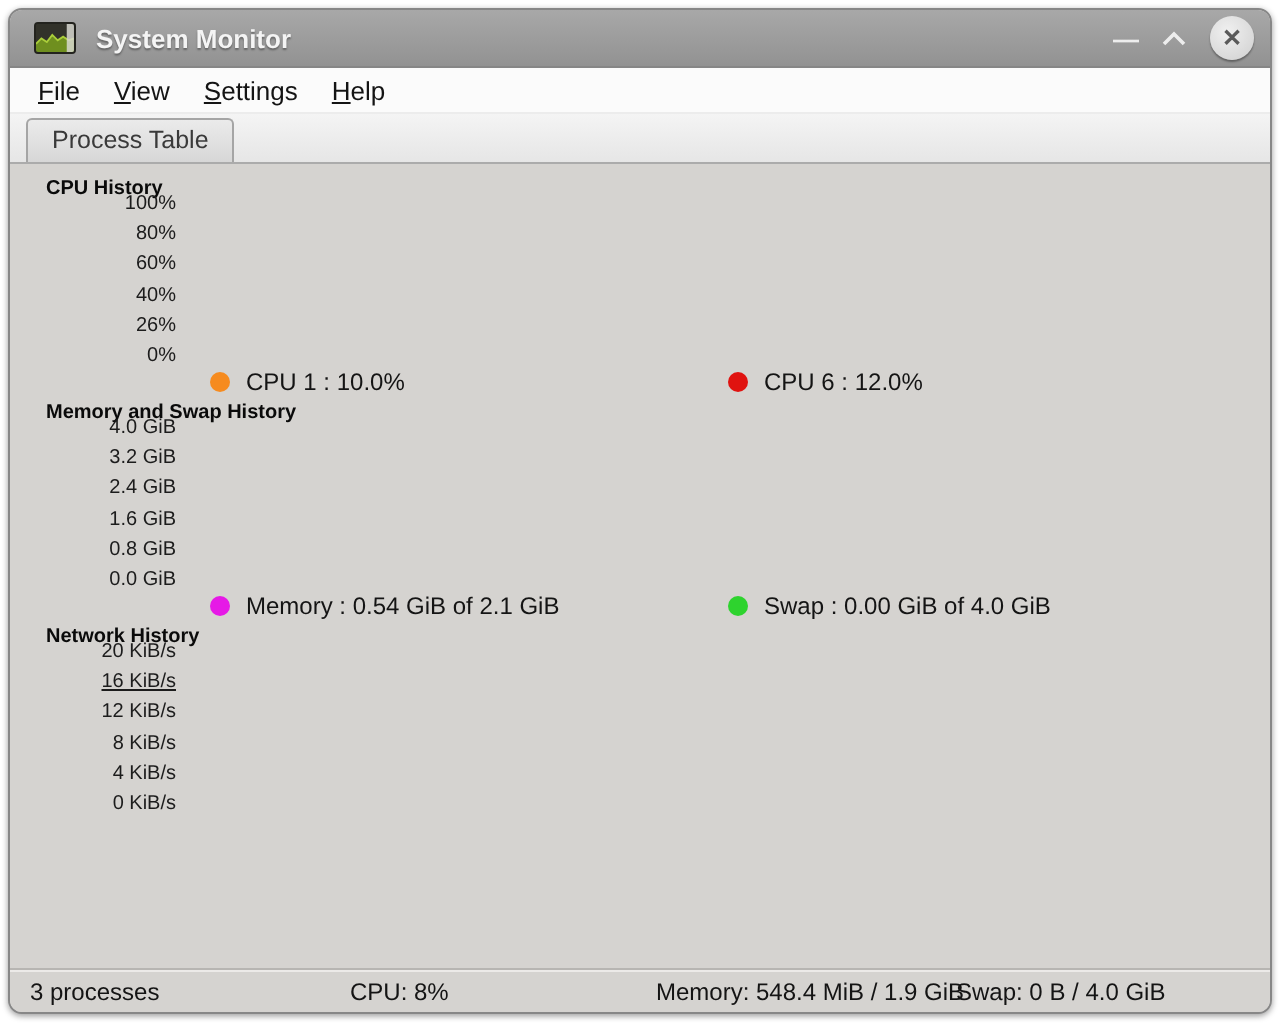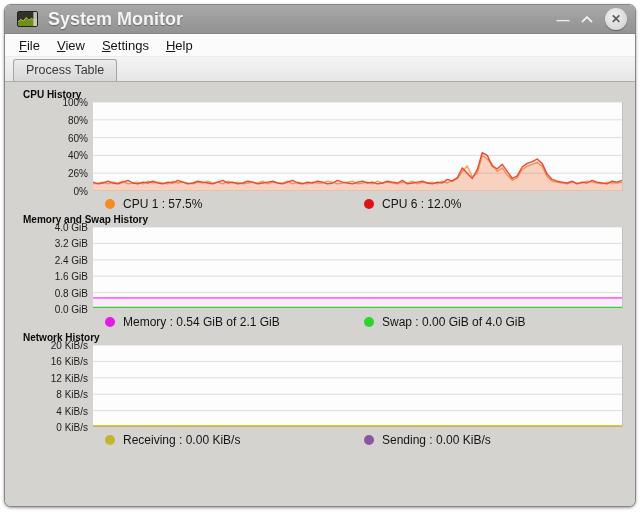--- a/index.html
+++ b/index.html
@@ -11,39 +11,39 @@
     overflow:hidden; display:flex; flex-direction:column;
   }
   
   .titlebar {
     height:29px; flex:0 0 29px; display:flex; align-items:center;
     background:linear-gradient(#a8a8a8,#929292); border-bottom:1px solid #868686;
     padding:0 8px 0 12px;
   }
   .app-icon { width:21px; height:16px; margin-right:10px; background:#3a3a32; border:1px solid #23231e; border-radius:2px; position:relative; overflow:hidden; }
   .app-icon svg { position:absolute; inset:0; }
-  .title { color:#f4f4f4; font-weight:bold; font-size:18px; text-shadow:0 1px 1px rgba(0,0,0,.35); flex:1; }
+  .title { color:#f4f4f4; font-weight:bold; font-size:13px; text-shadow:0 1px 1px rgba(0,0,0,.35); flex:1; }
   .winbtn { color:#ededed; width:24px; height:22px; display:flex; align-items:center; justify-content:center; cursor:default; }
   .btn-min { font-size:13px; font-weight:bold; }
   .btn-close { width:22px; height:22px; border-radius:50%;
     background:radial-gradient(circle at 40% 35%, #f0f0f0, #cfcfcf); color:#5a5a5a;
     font-size:12px; font-weight:bold; box-shadow:0 1px 1px rgba(0,0,0,.35); margin-left:6px; }
   
   .menubar { height:23px; flex:0 0 23px; background:#fbfbfb; display:flex; align-items:center; padding-left:14px; gap:17px; border-bottom:1px solid #ececec; }
   .menu-item { font-size:13px; color:#141414; cursor:default; }
   .menu-item u { text-decoration:underline; }
   
   .tabstrip { height:25px; flex:0 0 25px; background:linear-gradient(#f4f4f4,#e6e6e6); border-bottom:1px solid #ababab; display:flex; align-items:flex-end; padding-left:8px; position:relative; }
   .tab { font-size:12.5px; padding:3px 12px 4px 12px; border:1px solid #a5a5a5; border-bottom:none; border-radius:3px 3px 0 0; margin-right:3px; position:relative; }
   .tab.inactive { background:linear-gradient(#ebebeb,#d7d7d7); color:#3a3a3a; }
   .tab.active { background:#f8f8f8; color:#0d0d0d; top:1px; padding-top:4px; z-index:2; }
   
   .content { flex:1; padding:5px 12px 0 12px; background:#d5d3d0; }
   .section-header { font-size:10px; font-weight:bold; color:#0a0a0a; margin:2px 0 2px 6px; }
-  .chart-row { display:flex; }
+  .chart-row { display:flex;flex-direction:column; }
   .ylabels { width:76px; flex:0 0 76px; position:relative; }
   .ylabel { position:absolute; right:5px; transform:translateY(-50%); font-size:10px; color:#1c1c1c; white-space:nowrap; }
   .plot { flex:1; position:relative; background:#fdfdfd; border-right:1px solid #c3c1be; }
   .plot svg { position:absolute; inset:0; width:100%; height:100%; display:block; }
   .plot-cpu { height:89px; }
   .plot-std { height:82px; }
   .legend-row { display:flex; align-items:center; height:17px; margin:4px 0 2px 88px; }
   .legend-item { display:flex; align-items:center; width:272px; }
   .legend-dot { width:10px; height:10px; border-radius:50%; margin-right:8px; flex:0 0 10px; }
   .legend-label { font-size:12px; color:#141414; white-space:nowrap; }
@@ -111,21 +111,21 @@
               <path d="M0,89 L0.0,81.9 L5.0,81.0 L10.1,80.1 L15.1,81.9 L20.2,80.1 L25.2,81.0 L30.2,79.2 L35.3,81.9 L40.3,81.0 L45.3,80.1 L50.4,81.9 L55.4,79.2 L60.5,81.0 L65.5,80.1 L70.5,81.0 L75.6,81.9 L80.6,79.2 L85.6,81.0 L90.7,80.1 L95.7,81.0 L100.8,81.9 L105.8,80.1 L110.8,81.0 L115.9,79.2 L120.9,81.0 L125.9,80.1 L131.0,81.9 L136.0,79.2 L141.1,81.0 L146.1,80.1 L151.1,81.9 L156.2,81.0 L161.2,80.1 L166.2,81.0 L171.3,79.2 L176.3,81.9 L181.4,80.1 L186.4,81.0 L191.4,81.0 L196.5,79.2 L201.5,81.9 L206.5,80.1 L211.6,81.0 L216.6,81.9 L221.7,80.1 L226.7,81.0 L231.7,81.0 L236.8,79.2 L241.8,80.1 L246.8,81.9 L251.9,81.0 L256.9,80.1 L262.0,79.2 L267.0,81.9 L272.0,81.0 L277.1,80.1 L282.1,81.9 L287.2,79.2 L292.2,81.0 L297.2,80.1 L302.3,81.0 L307.3,81.9 L312.3,80.1 L317.4,81.0 L322.4,79.2 L327.5,81.9 L332.5,80.1 L337.5,81.0 L342.6,80.1 L347.6,81.9 L352.6,79.2 L357.7,81.0 L362.7,78.3 L367.8,76.5 L372.8,69.4 L377.8,64.1 L382.9,74.8 L387.9,71.2 L392.9,53.4 L398.0,57.0 L403.0,62.3 L408.1,69.4 L413.1,65.9 L418.1,73.0 L423.2,78.3 L428.2,75.7 L433.2,67.6 L438.3,64.1 L443.3,62.3 L448.4,60.5 L453.4,64.1 L458.4,74.8 L463.5,79.2 L468.5,80.1 L473.5,81.0 L478.6,81.9 L483.6,80.1 L488.7,81.0 L493.7,81.0 L498.7,79.2 L503.8,80.1 L508.8,81.0 L513.8,81.9 L518.9,80.1 L523.9,81.0 L529.0,81.0 L534.0,80.1 L534,89 Z" fill="rgba(246,139,31,0.14)" stroke="none"></path>
               <path d="M0.0,81.9 L5.0,81.0 L10.1,80.1 L15.1,81.9 L20.2,80.1 L25.2,81.0 L30.2,79.2 L35.3,81.9 L40.3,81.0 L45.3,80.1 L50.4,81.9 L55.4,79.2 L60.5,81.0 L65.5,80.1 L70.5,81.0 L75.6,81.9 L80.6,79.2 L85.6,81.0 L90.7,80.1 L95.7,81.0 L100.8,81.9 L105.8,80.1 L110.8,81.0 L115.9,79.2 L120.9,81.0 L125.9,80.1 L131.0,81.9 L136.0,79.2 L141.1,81.0 L146.1,80.1 L151.1,81.9 L156.2,81.0 L161.2,80.1 L166.2,81.0 L171.3,79.2 L176.3,81.9 L181.4,80.1 L186.4,81.0 L191.4,81.0 L196.5,79.2 L201.5,81.9 L206.5,80.1 L211.6,81.0 L216.6,81.9 L221.7,80.1 L226.7,81.0 L231.7,81.0 L236.8,79.2 L241.8,80.1 L246.8,81.9 L251.9,81.0 L256.9,80.1 L262.0,79.2 L267.0,81.9 L272.0,81.0 L277.1,80.1 L282.1,81.9 L287.2,79.2 L292.2,81.0 L297.2,80.1 L302.3,81.0 L307.3,81.9 L312.3,80.1 L317.4,81.0 L322.4,79.2 L327.5,81.9 L332.5,80.1 L337.5,81.0 L342.6,80.1 L347.6,81.9 L352.6,79.2 L357.7,81.0 L362.7,78.3 L367.8,76.5 L372.8,69.4 L377.8,64.1 L382.9,74.8 L387.9,71.2 L392.9,53.4 L398.0,57.0 L403.0,62.3 L408.1,69.4 L413.1,65.9 L418.1,73.0 L423.2,78.3 L428.2,75.7 L433.2,67.6 L438.3,64.1 L443.3,62.3 L448.4,60.5 L453.4,64.1 L458.4,74.8 L463.5,79.2 L468.5,80.1 L473.5,81.0 L478.6,81.9 L483.6,80.1 L488.7,81.0 L493.7,81.0 L498.7,79.2 L503.8,80.1 L508.8,81.0 L513.8,81.9 L518.9,80.1 L523.9,81.0 L529.0,81.0 L534.0,80.1" fill="none" stroke="#f6a355" stroke-width="1.4" vector-effect="non-scaling-stroke" stroke-linejoin="round"></path>
               <path d="M0,89 L0.0,80.1 L5.0,81.9 L10.1,81.0 L15.1,79.2 L20.2,81.0 L25.2,81.9 L30.2,80.1 L35.3,78.3 L40.3,81.0 L45.3,81.9 L50.4,80.1 L55.4,81.0 L60.5,79.2 L65.5,81.0 L70.5,81.9 L75.6,80.1 L80.6,81.0 L85.6,78.3 L90.7,80.1 L95.7,81.9 L100.8,81.0 L105.8,79.2 L110.8,80.1 L115.9,81.0 L120.9,81.9 L125.9,80.1 L131.0,78.3 L136.0,81.0 L141.1,80.1 L146.1,81.9 L151.1,81.0 L156.2,79.2 L161.2,80.1 L166.2,81.9 L171.3,81.0 L176.3,80.1 L181.4,79.2 L186.4,81.0 L191.4,81.9 L196.5,80.1 L201.5,78.3 L206.5,81.0 L211.6,81.9 L216.6,80.1 L221.7,81.0 L226.7,79.2 L231.7,80.1 L236.8,81.9 L241.8,81.0 L246.8,78.3 L251.9,80.1 L256.9,81.0 L262.0,81.9 L267.0,80.1 L272.0,79.2 L277.1,81.0 L282.1,80.1 L287.2,81.9 L292.2,81.0 L297.2,79.2 L302.3,80.1 L307.3,81.0 L312.3,78.3 L317.4,81.9 L322.4,81.0 L327.5,80.1 L332.5,79.2 L337.5,81.0 L342.6,81.9 L347.6,80.1 L352.6,81.0 L357.7,77.4 L362.7,79.2 L367.8,75.7 L372.8,65.9 L377.8,71.2 L382.9,76.5 L387.9,67.6 L392.9,50.7 L398.0,53.4 L403.0,64.1 L408.1,66.8 L413.1,62.3 L418.1,69.4 L423.2,76.5 L428.2,73.9 L433.2,65.0 L438.3,61.4 L443.3,59.6 L448.4,57.0 L453.4,61.4 L458.4,72.1 L463.5,77.4 L468.5,79.2 L473.5,80.1 L478.6,81.0 L483.6,79.2 L488.7,81.9 L493.7,80.1 L498.7,81.0 L503.8,78.3 L508.8,80.1 L513.8,81.0 L518.9,81.9 L523.9,79.2 L529.0,80.1 L534.0,78.3 L534,89 Z" fill="rgba(224,40,30,0.14)" stroke="none"></path>
               <path d="M0.0,80.1 L5.0,81.9 L10.1,81.0 L15.1,79.2 L20.2,81.0 L25.2,81.9 L30.2,80.1 L35.3,78.3 L40.3,81.0 L45.3,81.9 L50.4,80.1 L55.4,81.0 L60.5,79.2 L65.5,81.0 L70.5,81.9 L75.6,80.1 L80.6,81.0 L85.6,78.3 L90.7,80.1 L95.7,81.9 L100.8,81.0 L105.8,79.2 L110.8,80.1 L115.9,81.0 L120.9,81.9 L125.9,80.1 L131.0,78.3 L136.0,81.0 L141.1,80.1 L146.1,81.9 L151.1,81.0 L156.2,79.2 L161.2,80.1 L166.2,81.9 L171.3,81.0 L176.3,80.1 L181.4,79.2 L186.4,81.0 L191.4,81.9 L196.5,80.1 L201.5,78.3 L206.5,81.0 L211.6,81.9 L216.6,80.1 L221.7,81.0 L226.7,79.2 L231.7,80.1 L236.8,81.9 L241.8,81.0 L246.8,78.3 L251.9,80.1 L256.9,81.0 L262.0,81.9 L267.0,80.1 L272.0,79.2 L277.1,81.0 L282.1,80.1 L287.2,81.9 L292.2,81.0 L297.2,79.2 L302.3,80.1 L307.3,81.0 L312.3,78.3 L317.4,81.9 L322.4,81.0 L327.5,80.1 L332.5,79.2 L337.5,81.0 L342.6,81.9 L347.6,80.1 L352.6,81.0 L357.7,77.4 L362.7,79.2 L367.8,75.7 L372.8,65.9 L377.8,71.2 L382.9,76.5 L387.9,67.6 L392.9,50.7 L398.0,53.4 L403.0,64.1 L408.1,66.8 L413.1,62.3 L418.1,69.4 L423.2,76.5 L428.2,73.9 L433.2,65.0 L438.3,61.4 L443.3,59.6 L448.4,57.0 L453.4,61.4 L458.4,72.1 L463.5,77.4 L468.5,79.2 L473.5,80.1 L478.6,81.0 L483.6,79.2 L488.7,81.9 L493.7,80.1 L498.7,81.0 L503.8,78.3 L508.8,80.1 L513.8,81.0 L518.9,81.9 L523.9,79.2 L529.0,80.1 L534.0,78.3" fill="none" stroke="#e84a38" stroke-width="1.4" vector-effect="non-scaling-stroke" stroke-linejoin="round"></path>
             </svg>
           </div>
       </div>
       <div class="legend-row">
           <div class="legend-item">
             <span class="legend-dot" style="background: rgb(246, 139, 31);"></span>
-            <span class="legend-label">CPU 1 : 57.5%</span>
+            <span class="legend-label">CPU 1 : 10.0%</span>
           </div>
           <div class="legend-item">
             <span class="legend-dot" style="background: rgb(224, 19, 16);"></span>
             <span class="legend-label">CPU 6 : 12.0%</span>
           </div>
         </div>
     </div>
 
     <div class="chart-section">
       <div class="section-header">Memory and Swap History</div>
@@ -163,49 +163,45 @@
             <span class="legend-label">Swap : 0.00 GiB of 4.0 GiB</span>
           </div>
         </div>
     </div>
 
     <div class="chart-section">
       <div class="section-header">Network History</div>
       <div class="chart-row">
         <div class="ylabels">
             <span class="ylabel" style="top: 0%;">20 KiB/s</span>
-            <span class="ylabel" style="top: 20%;">16 KiB/s</span>
+            <span class="ylabel" style="top: 20%; text-decoration: underline;">16 KiB/s</span>
             <span class="ylabel" style="top: 40%;">12 KiB/s</span>
             <span class="ylabel" style="top: 60%;">8 KiB/s</span>
             <span class="ylabel" style="top: 80%;">4 KiB/s</span>
             <span class="ylabel" style="top: 100%;">0 KiB/s</span>
           </div>
         <div class="plot plot-std">
             <svg viewBox="0 0 534 82" preserveAspectRatio="none">
               <line x1="0" y1="0" x2="534" y2="0" stroke="#dddddd" stroke-width="1" vector-effect="non-scaling-stroke"></line>
               <line x1="0" y1="16.400000000000002" x2="534" y2="16.400000000000002" stroke="#dddddd" stroke-width="1" vector-effect="non-scaling-stroke"></line>
               <line x1="0" y1="32.800000000000004" x2="534" y2="32.800000000000004" stroke="#dddddd" stroke-width="1" vector-effect="non-scaling-stroke"></line>
               <line x1="0" y1="49.199999999999996" x2="534" y2="49.199999999999996" stroke="#dddddd" stroke-width="1" vector-effect="non-scaling-stroke"></line>
               <line x1="0" y1="65.60000000000001" x2="534" y2="65.60000000000001" stroke="#dddddd" stroke-width="1" vector-effect="non-scaling-stroke"></line>
               <line x1="0" y1="82" x2="534" y2="82" stroke="#cfcdca" stroke-width="1" vector-effect="non-scaling-stroke"></line>
               <path d="M0,82 L0.0,80.8 L534.0,80.8 L534,82 Z" fill="rgba(138,85,162,0.08)" stroke="none"></path>
               <path d="M0.0,80.8 L534.0,80.8" fill="none" stroke="#8a55a2" stroke-width="1.4" vector-effect="non-scaling-stroke" stroke-linejoin="round"></path>
               <path d="M0,82 L0.0,80.8 L534.0,80.8 L534,82 Z" fill="rgba(195,181,47,0.10)" stroke="none"></path>
               <path d="M0.0,80.8 L534.0,80.8" fill="none" stroke="#d8ca39" stroke-width="1.4" vector-effect="non-scaling-stroke" stroke-linejoin="round"></path>
             </svg>
           </div>
       </div>
-      <div class="legend-row">
-          <div class="legend-item">
-            <span class="legend-dot" style="background: rgb(195, 181, 47);"></span>
-            <span class="legend-label">Receiving : 0.00 KiB/s</span>
-          </div>
-          <div class="legend-item">
-            <span class="legend-dot" style="background: rgb(138, 85, 162);"></span>
-            <span class="legend-label">Sending : 0.00 KiB/s</span>
-          </div>
-        </div>
     </div>
 
   </div>
 
+  <div class="statusbar">
+    <span class="st-0">3 processes</span>
+    <span class="st-1">CPU: 8%</span>
+    <span class="st-2">Memory: 548.4 MiB / 1.9 GiB</span>
+    <span class="st-3">Swap: 0 B / 4.0 GiB</span>
+  </div>
 
 </div>
 
 </body></html>

